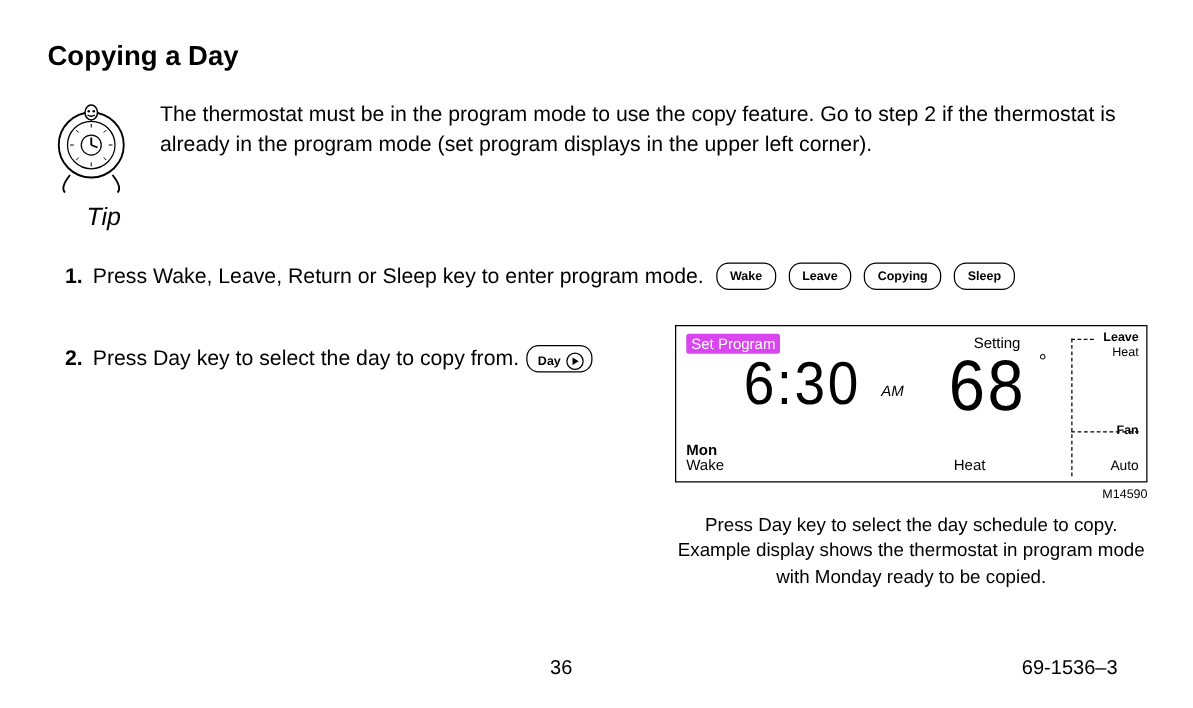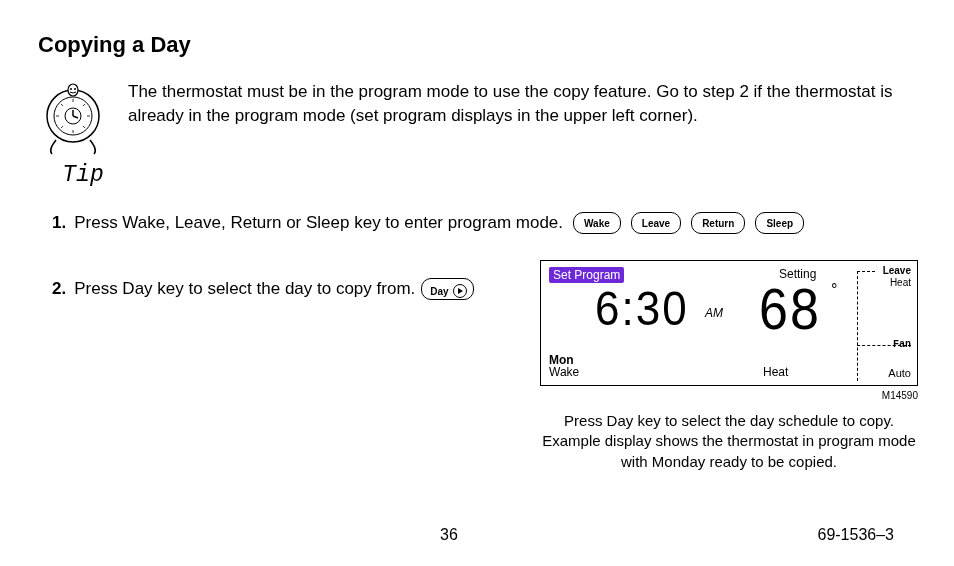--- a/index.html
+++ b/index.html
@@ -94,21 +94,21 @@
   .lcd {
     border: 1.5px solid #000;
     width: 378px;
     height: 126px;
     position: relative;
     font-family: Arial, sans-serif;
   }
   .lcd .setprog {
     position: absolute;
     left: 8px; top: 6px;
-    background: #6d28d9;
+    background: #d946ef;
     color: #fff;
     font-size: 12px;
     padding: 1px 4px;
     border-radius: 2px;
   }
   .lcd .setting {
     position: absolute;
     top: 6px;
     left: 238px;
     font-size: 12px;
@@ -122,21 +122,20 @@
   .lcd .heat-lbl {
     position: absolute;
     right: 6px; top: 16px;
     font-size: 10px;
   }
   .lcd .fan-lbl {
     position: absolute;
     right: 6px; top: 78px;
     font-size: 10px;
     font-weight: bold;
-    font-family: Liberation Mono, monospace;
   }
   .lcd .auto-lbl {
     position: absolute;
     right: 6px; bottom: 6px;
     font-size: 11px;
   }
   .lcd .mon {
     position: absolute;
     left: 8px; top: 92px;
     font-size: 12px;
@@ -217,23 +216,23 @@
     left: 0;
     width: 954px;
     display: flex;
     justify-content: space-between;
     padding: 0 56px 0 0;
     font-size: 16px;
   }
   .footer .page { margin: 0 auto; }
   .footer .doc { position: absolute; right: 60px; }
   .tip-label {
-    font-family: Liberation Mono, monospace;
+    font-family: Liberation Sans, sans-serif;
     font-style: italic;
-    font-size: 23px;
+    font-size: 20px;
     text-align: center;
     margin-top: -2px;
   }
 </style>
 </head>
 <body>
 
 <div class="title">Copying a Day</div>
 
 <div class="tip-row">
@@ -264,21 +263,21 @@
     <div class="tip-label">Tip</div>
   </div>
   <div class="tip-text">The thermostat must be in the program mode to use the copy feature. Go to step 2 if the thermostat is already in the program mode (set program displays in the upper left corner).</div>
 </div>
 
 <div class="step">
   <span class="step-num">1.</span>
   <span>Press Wake, Leave, Return or Sleep key to enter program mode.</span>
   <span class="keycap">Wake</span>
   <span class="keycap">Leave</span>
-  <span class="keycap">Return</span>
+  <span class="keycap">Copying</span>
   <span class="keycap">Sleep</span>
 </div>
 
 <div class="step" style="margin-bottom:0;">
   <span class="step-num">2.</span>
   <span>Press Day key to select the day to copy from.</span>
   <span class="day-keycap">
     <span>Day</span>
     <span class="circle">
         <span class="tri"></span>

